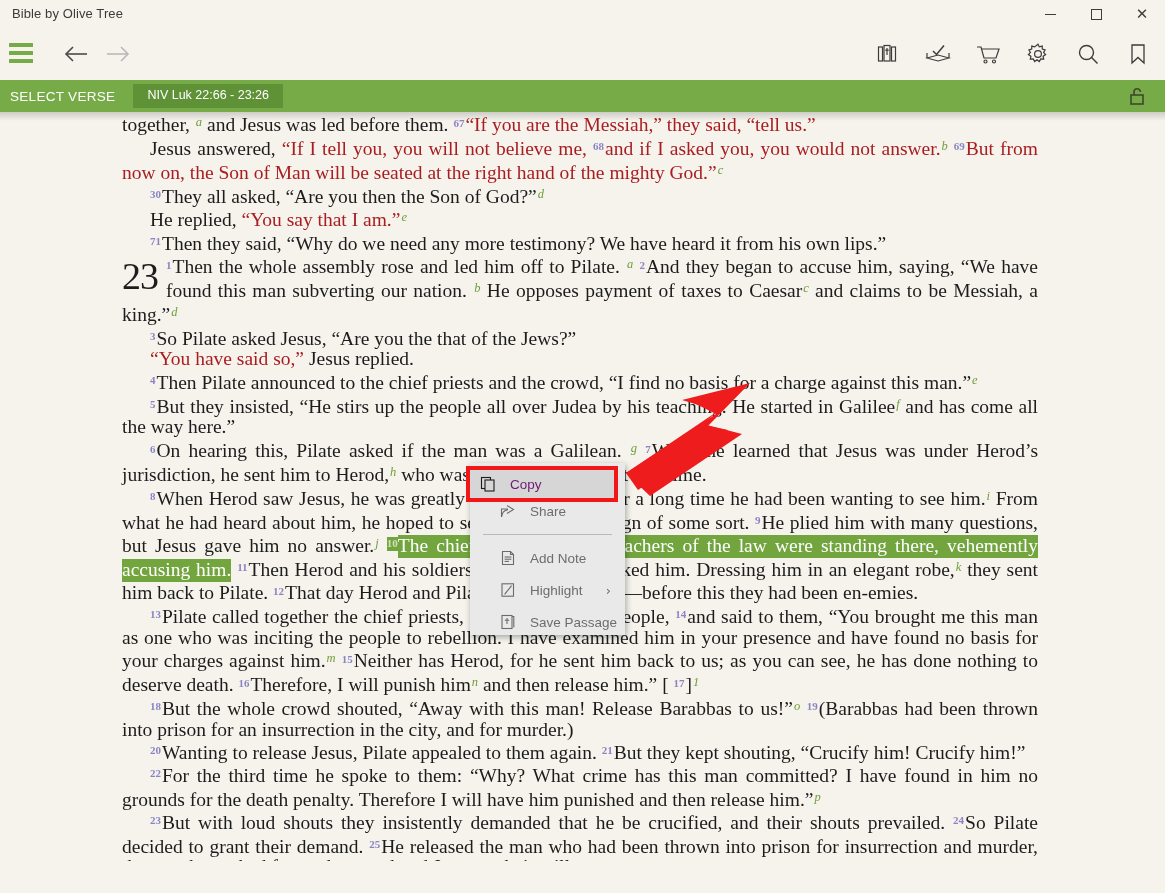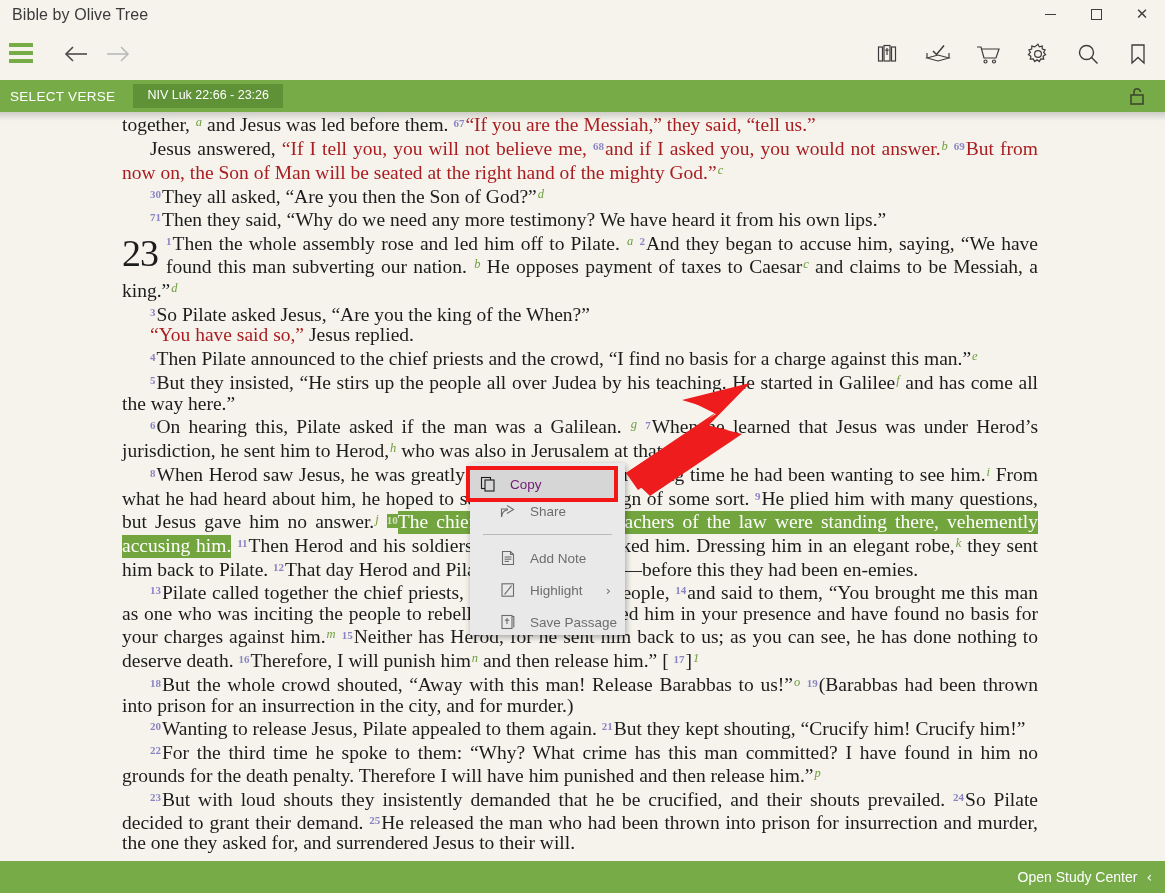--- a/index.html
+++ b/index.html
@@ -11,21 +11,21 @@
   }
   #app { position: relative; width: 1165px; height: 893px; }
 
   
   .titlebar {
     position: absolute; top: 0; left: 0; width: 1165px; height: 28px;
     background: #f5f3ec;
   }
   .titlebar-text {
     position: absolute; left: 12px; top: 6px;
-    font-size: 16px; color: #3b3b3b; letter-spacing: .1px;
+    font-size: 13px; color: #3b3b3b; letter-spacing: .1px;
   }
   .wincontrols { position: absolute; right: 0; top: 0; height: 28px; display: flex; }
   .winbtn {
     width: 46px; height: 28px; display: flex; align-items: center; justify-content: center;
     color: #3d3d3d; font-size: 13px; line-height: 1;
   }
   .glyph-min { display:block; width: 11px; height: 1px; background: #3d3d3d; }
   .glyph-max { display:block; width: 11px; height: 11px; border: 1px solid #3d3d3d; }
   .glyph-close { font-size: 15px; font-family: "DejaVu Sans", sans-serif; }
 
@@ -256,23 +256,24 @@
         <path d="M7 9 L7 6 A3.2 3.2 0 0 1 13.4 6"></path>
       </svg>
     </div>
   </div>
 
   <div class="page">
     <div class="textcol" id="textcol">
         <p><span>together, </span><span class="fnote">a</span><span> and Jesus was led before them. </span><span class="vnum">67</span><span class="red">“If you are the Messiah,” they said, “tell us.”</span></p>
         <p class="para-ind"><span>Jesus answered, </span><span class="red">“If I tell you, you will not believe me, </span><span class="vnum">68</span><span class="red">and if I asked you, you would not answer.</span><span class="fnote">b</span><span> </span><span class="vnum">69</span><span class="red">But from now on, the Son of Man will be seated at the right hand of the mighty God.”</span><span class="fnote">c</span></p>
         <p class="para-ind"><span class="vnum">30</span><span>They all asked, “Are you then the Son of God?”</span><span class="fnote">d</span></p>
+        <p class="para-ind"><span>He replied, </span><span class="red">“You say that I am.”</span><span class="fnote">e</span></p>
         <p class="para-ind"><span class="vnum">71</span><span>Then they said, “Why do we need any more testimony? We have heard it from his own lips.”</span></p>
         <p><span class="chapnum">23</span><span class="vnum">1</span><span>Then the whole assembly rose and led him off to Pilate. </span><span class="fnote">a</span><span> </span><span class="vnum">2</span><span>And they began to accuse him, saying, “We have found this man subverting our nation. </span><span class="fnote">b</span><span> He opposes payment of taxes to Caesar</span><span class="fnote">c</span><span> and claims to be Messiah, a king.”</span><span class="fnote">d</span></p>
-        <p class="para-ind"><span class="vnum">3</span><span>So Pilate asked Jesus, “Are you the king of the When?”</span></p>
+        <p class="para-ind"><span class="vnum">3</span><span>So Pilate asked Jesus, “Are you the that of the Jews?”</span></p>
         <p class="para-ind"><span class="red">“You have said so,”</span><span> Jesus replied.</span></p>
         <p class="para-ind"><span class="vnum">4</span><span>Then Pilate announced to the chief priests and the crowd, “I find no basis for a charge against this man.”</span><span class="fnote">e</span></p>
         <p class="para-ind"><span class="vnum">5</span><span>But they insisted, “He stirs up the people all over Judea by his teaching. He started in Galilee</span><span class="fnote">f</span><span> and has come all the way here.”</span></p>
         <p class="para-ind"><span class="vnum">6</span><span>On hearing this, Pilate asked if the man was a Galilean. </span><span class="fnote">g</span><span> </span><span class="vnum">7</span><span>When he learned that Jesus was under Herod’s jurisdiction, he sent him to Herod,</span><span class="fnote">h</span><span> who was also in Jerusalem at that time.</span></p>
         <p class="para-ind"><span class="vnum">8</span><span>When Herod saw Jesus, he was greatly pleased, because for a long time he had been wanting to see him.</span><span class="fnote">i</span><span> From what he had heard about him, he hoped to see him perform a sign of some sort. </span><span class="vnum">9</span><span>He plied him with many questions, but Jesus gave him no answer.</span><span class="fnote">j</span><span> </span><span class="vnum hl" style="color: rgb(207, 224, 188);">10</span><span class="hl">The chief priests and the teachers of the law were standing there, vehemently accusing him.</span><span> </span><span class="vnum">11</span><span>Then Herod and his soldiers ridiculed and mocked him. Dressing him in an elegant robe,</span><span class="fnote">k</span><span> they sent him back to Pilate. </span><span class="vnum">12</span><span>That day Herod and Pilate became friends</span><span class="fnote">l</span><span> —before this they had been en-emies.</span></p>
         <p class="para-ind"><span class="vnum">13</span><span>Pilate called together the chief priests, the rulers and the people, </span><span class="vnum">14</span><span>and said to them, “You brought me this man as one who was inciting the people to rebellion. I have examined him in your presence and have found no basis for your charges against him.</span><span class="fnote">m</span><span> </span><span class="vnum">15</span><span>Neither has Herod, for he sent him back to us; as you can see, he has done nothing to deserve death. </span><span class="vnum">16</span><span>Therefore, I will punish him</span><span class="fnote">n</span><span> and then release him.” [ </span><span class="vnum">17</span><span>]</span><span class="fnote">1</span></p>
         <p class="para-ind"><span class="vnum">18</span><span>But the whole crowd shouted, “Away with this man! Release Barabbas to us!”</span><span class="fnote">o</span><span> </span><span class="vnum">19</span><span>(Barabbas had been thrown into prison for an insurrection in the city, and for murder.)</span></p>
         <p class="para-ind"><span class="vnum">20</span><span>Wanting to release Jesus, Pilate appealed to them again. </span><span class="vnum">21</span><span>But they kept shouting, “Crucify him! Crucify him!”</span></p>
         <p class="para-ind"><span class="vnum">22</span><span>For the third time he spoke to them: “Why? What crime has this man committed? I have found in him no grounds for the death penalty. Therefore I will have him punished and then release him.”</span><span class="fnote">p</span></p>
         <p class="para-ind"><span class="vnum">23</span><span>But with loud shouts they insistently demanded that he be crucified, and their shouts prevailed. </span><span class="vnum">24</span><span>So Pilate decided to grant their demand. </span><span class="vnum">25</span><span>He released the man who had been thrown into prison for insurrection and murder, the one they asked for, and surrendered Jesus to their will.</span></p>
@@ -335,18 +336,14 @@
   <div class="ctx-highlight-box">
     <span class="ctx-icon">
       <svg width="16" height="16" viewBox="0 0 16 16" fill="none" stroke="#1c1c1c" stroke-width="1.1">
         <rect x="1.5" y="1.5" width="9" height="11"></rect>
         <rect x="5" y="4" width="9" height="11" fill="#d6d6d6"></rect>
       </svg>
     </span>
     <span class="ctx-label">Copy</span>
   </div>
 
-  <div class="footer">
-    <div class="footer-label">Open Study Center</div>
-    <div class="footer-chevron">‹</div>
-  </div>
 
 </div>
 
 </body></html>

